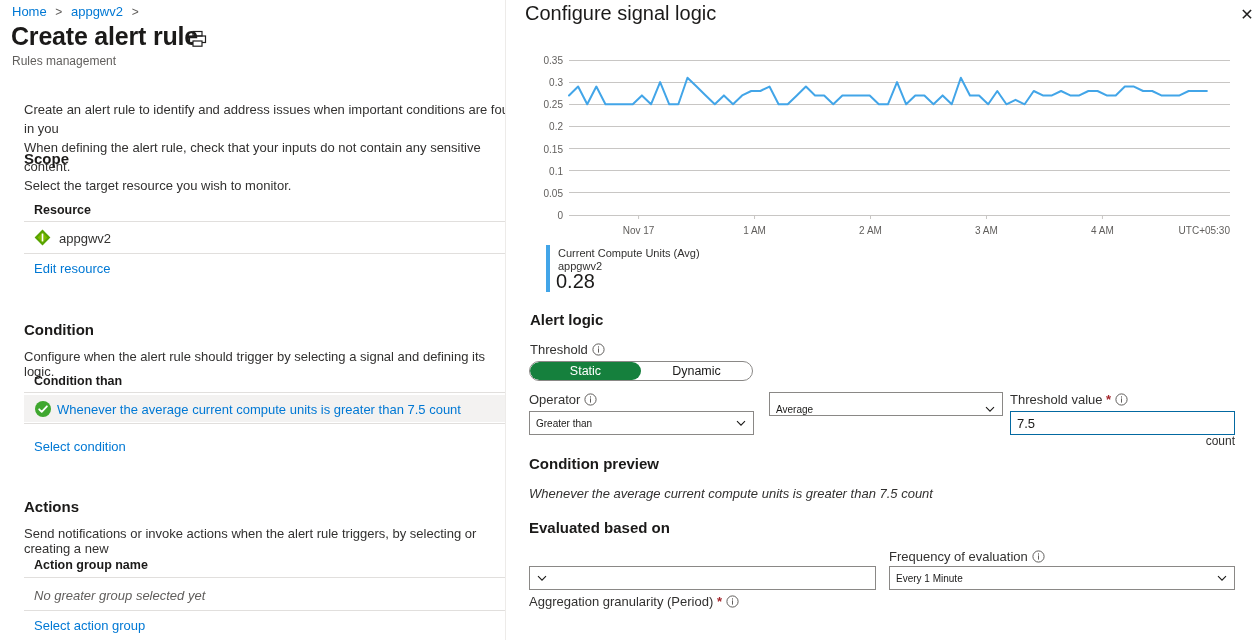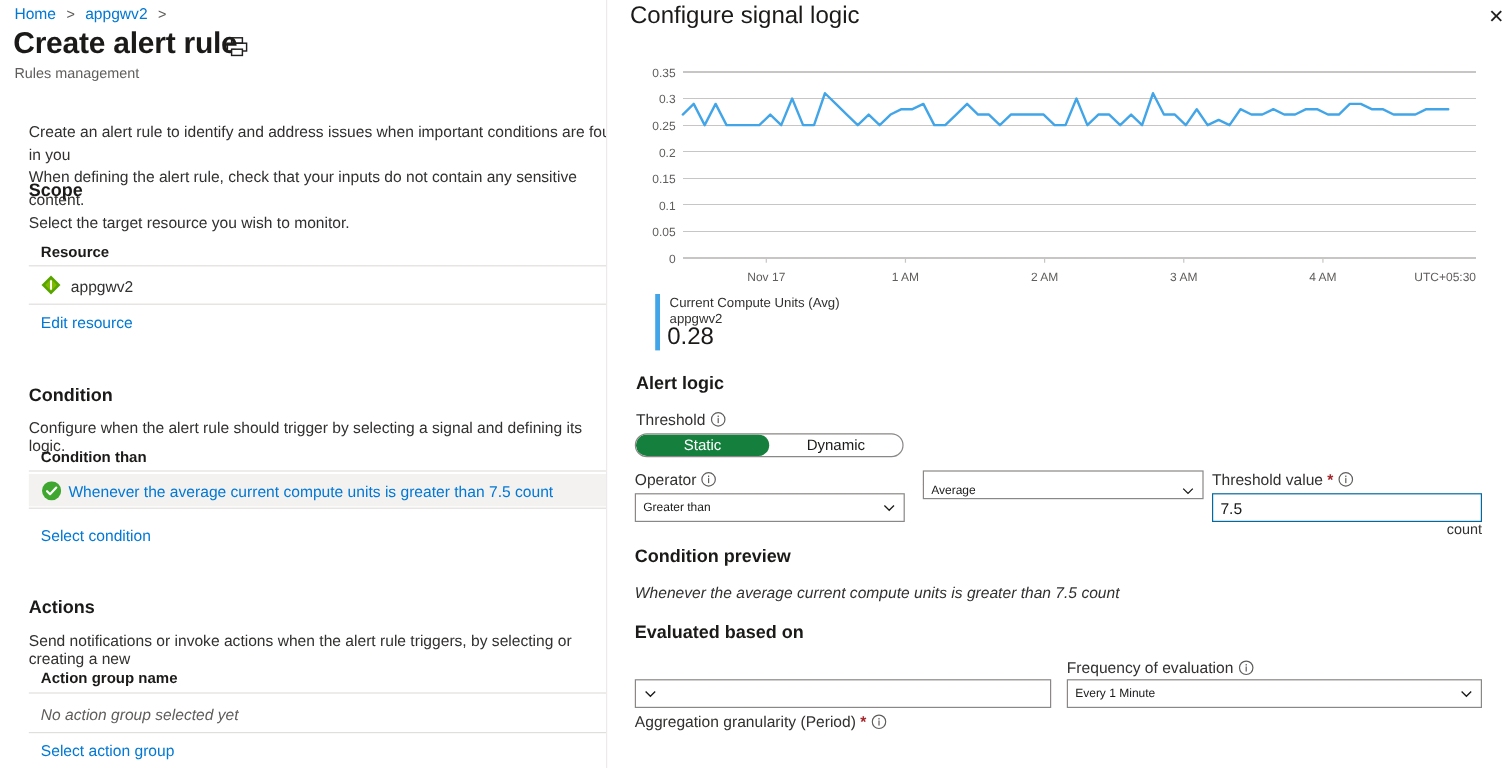--- a/index.html
+++ b/index.html
@@ -214,21 +214,21 @@
     </svg>
   </div>
   <div class="cond-link" style="top:402px;">Whenever the average current compute units is greater than 7.5 count</div>
   <div class="hrule" style="top:423px;"></div>
   <div class="link" style="top:439px;">Select condition</div>
 
   <div class="section-head" style="top:498px;">Actions</div>
   <div class="section-sub" style="top:526px;">Send notifications or invoke actions when the alert rule triggers, by selecting or creating a new</div>
   <div class="col-head" style="top:558px;">Action group name</div>
   <div class="hrule" style="top:577px;"></div>
-  <div class="italic-muted" style="top:588px;">No action group selected yet</div>
+  <div class="italic-muted" style="top:588px;">No greater group selected yet</div>
   <div class="hrule" style="top:610px;"></div>
   <div class="link" style="top:618px;">Select action group</div>
 </div>
 
 <div id="right-blade">
 
   <div class="blade-title">Configure signal logic</div>
   <div class="blade-close">✕</div>
 
   <div id="chart-wrap">

